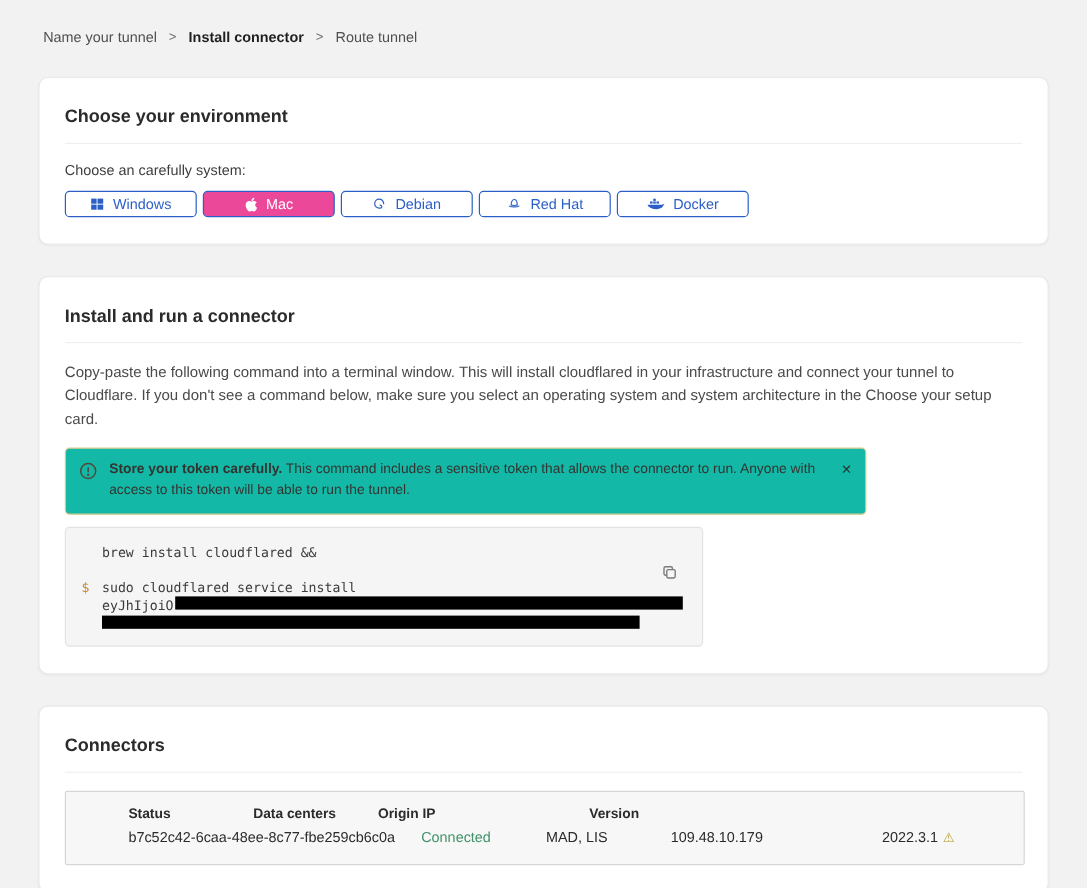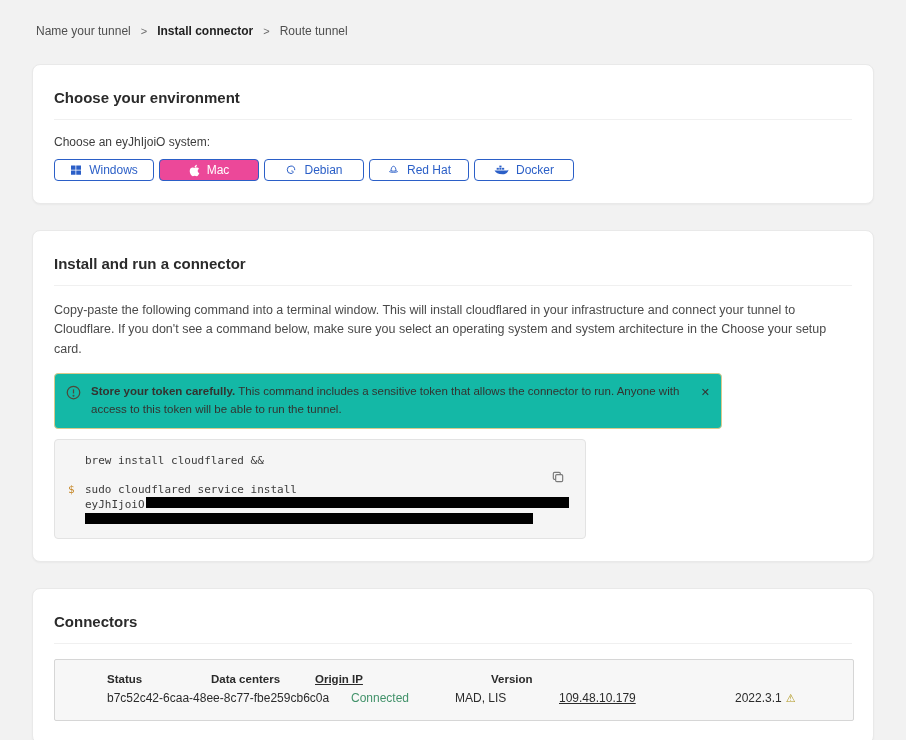--- a/index.html
+++ b/index.html
@@ -33,21 +33,21 @@
     color:#2b2b2b;
     padding-bottom:13px;
     border-bottom:1px solid #f0f0f0;
   }
   .card-body { margin-top:15px; }
 
   
   .os-label { font-size:12px; color:#3d3d3d; margin-bottom:10px; }
   .os-row { display:flex; gap:5px; }
   .os-btn {
-    width:100px; height:22px;
+    width:110px; height:22px;
     display:flex; align-items:center; justify-content:center; gap:7px;
     background:#ffffff;
     border:1px solid #2b5fc7;
     border-radius:4px;
     color:#2b5fc7;
     font-size:12px;
     font-family:"Liberation Sans", sans-serif;
     cursor:pointer;
   }
   .os-btn.selected { background:#ec4899; color:#ffffff; }
@@ -114,42 +114,42 @@
     border:1px solid #d6d6d6;
     border-radius:2px;
     padding:13px 0 15px 0;
   }
   .t-row { display:flex; padding-left:52px; }
   .t-row.head { font-size:11.5px; font-weight:bold; color:#2b2b2b; }
   .t-row.vals { font-size:12px; color:#2b2b2b; margin-top:6px; }
   .tc-id { width:244px; }
   .tc-status { width:104px; }
   .tc-dc { width:104px; }
-  .tc-ip { width:176px;text-decoration:underline; }
+  .tc-ip { width:176px; }
   .tc-ver { flex:1; }
   .status-ok { color:#42926a; }
   .ver-warn { color:#b0971f; font-size:11px; margin-left:4px; }
 </style>
 </head>
 <body>
 
 <div class="page">
 
   <div class="breadcrumb">
     <span class="crumb">Name your tunnel</span>
     <span class="crumb-sep">&gt;</span>
     <span class="crumb active">Install connector</span>
     <span class="crumb-sep">&gt;</span>
     <span class="crumb">Route tunnel</span>
   </div>
 
   <div class="card">
     <div class="card-header">Choose your environment</div>
     <div class="card-body">
-      <div class="os-label">Choose an eyJhIjoiO system:</div>
+      <div class="os-label">Choose an carefully system:</div>
       <div class="os-row">
 
         <button class="os-btn">
           <span>
             <svg width="12" height="12" viewBox="0 0 24 24">
                 <rect x="2" y="3" width="9" height="8.5" fill="currentColor"></rect>
                 <rect x="12.5" y="3" width="9.5" height="8.5" fill="currentColor"></rect>
                 <rect x="2" y="13" width="9" height="8.5" fill="currentColor"></rect>
                 <rect x="12.5" y="13" width="9.5" height="8.5" fill="currentColor"></rect>
               </svg>

